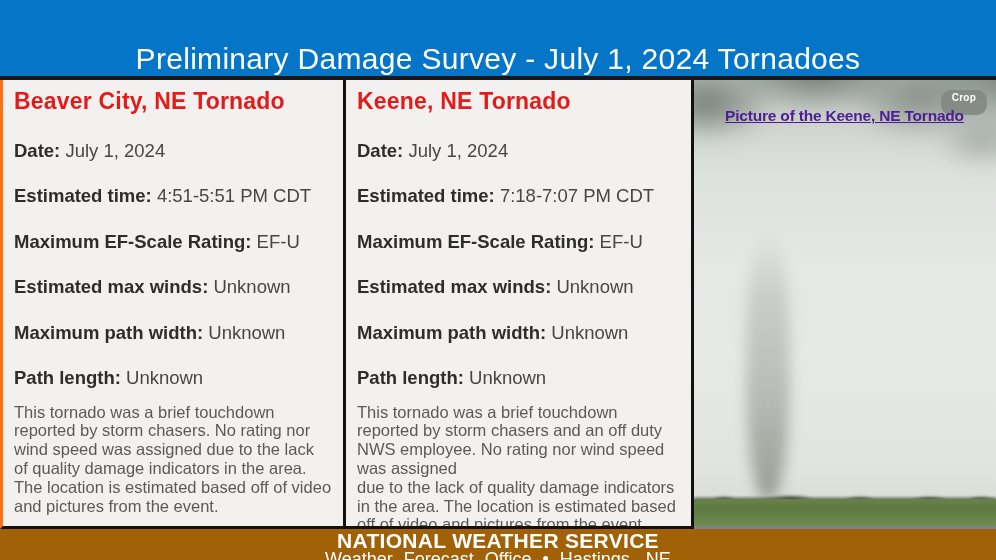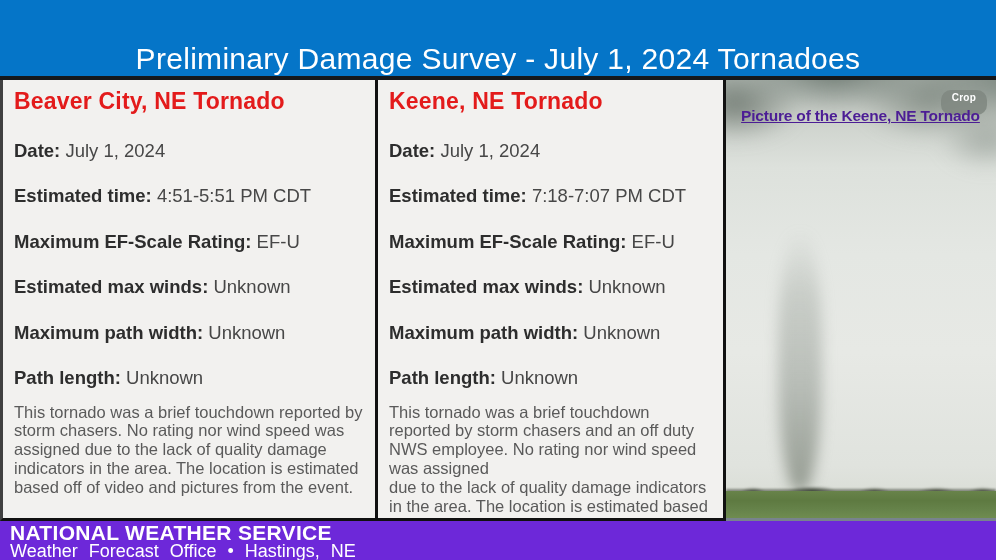--- a/index.html
+++ b/index.html
@@ -9,21 +9,21 @@
   .slide { width:996px; height:560px; display:flex; flex-direction:column; overflow:hidden; background:#f2f1ef; }
 
   
   .header { height:76px; background:#0575c8; display:flex; align-items:flex-end; justify-content:center; flex:0 0 auto; }
   .header h1 { color:#ffffff; font-size:30px; font-weight:normal; letter-spacing:0.3px; }
   .dark-strip { height:4px; background:#15181c; flex:0 0 auto; }
 
   
   .main { flex:1 1 auto; display:flex; min-height:0; }
   .panel { background:#f2f1ef; padding:8px 11px 0 11px; border-bottom:3px solid #111; overflow:hidden; }
-  .panel-1 { width:378px; border-left:3px solid #404040; border-right:3px solid #111; }
+  .panel-1 { width:346px; border-left:3px solid #f97316; border-right:3px solid #111; }
   .panel-2 { width:348px; border-right:3px solid #111; }
 
   .panel-title { color:#e31b1b; font-size:23px; font-weight:bold; letter-spacing:0.2px; }
   .field { font-size:18.5px; margin-top:26px; color:#474747; line-height:1.05; }
   .field .label { font-weight:bold; color:#2d2d2d; }
   .desc { margin-top:15px; font-size:16.5px; line-height:1.14; color:#5a5a5a; white-space:pre-line; }
 
   
   .photo { flex:1 1 auto; position:relative; overflow:hidden; border-bottom:3px solid rgba(20,40,60,0.55); }
   .photo-sky { position:absolute; inset:0;
@@ -49,21 +49,21 @@
       radial-gradient(18px 6px at 95% 70%, #4a5040, transparent 80%); }
   .grass { position:absolute; left:0; right:0; bottom:0; height:27px;
     background:linear-gradient(180deg,#68834a 0%,#5e7a41 35%,#66834a 70%,#6f8c50 100%); }
 
   .crop-badge { position:absolute; top:10px; right:9px; background:rgba(127,135,129,0.88); color:#fff;
     font-size:10px; font-weight:bold; padding:2px 11px 12px; border-radius:10px; letter-spacing:0.2px; }
   .photo-caption { position:absolute; top:27px; left:0; right:1px; text-align:center;
     font-weight:bold; font-size:15.5px; color:#4c1d95; letter-spacing:-0.2px;text-decoration:underline; }
 
   
-  .footer { height:39px; background:#6d28d9; flex:0 0 auto; text-align:left; padding:2px 10px 0; color:#fff; }
+  .footer { height:31px; background:#a16207; flex:0 0 auto; text-align:center; padding:2px 10px 0; color:#fff; }
   .footer-org { font-size:21px; line-height:20px; font-weight:bold; letter-spacing:0.3px; }
   .footer-office { font-size:18px; line-height:17px; word-spacing:6px; }
 </style>
 </head>
 <body>
 
 <div class="slide">
 
   <header class="header">
     <h1>Preliminary Damage Survey - July 1, 2024 Tornadoes</h1>

